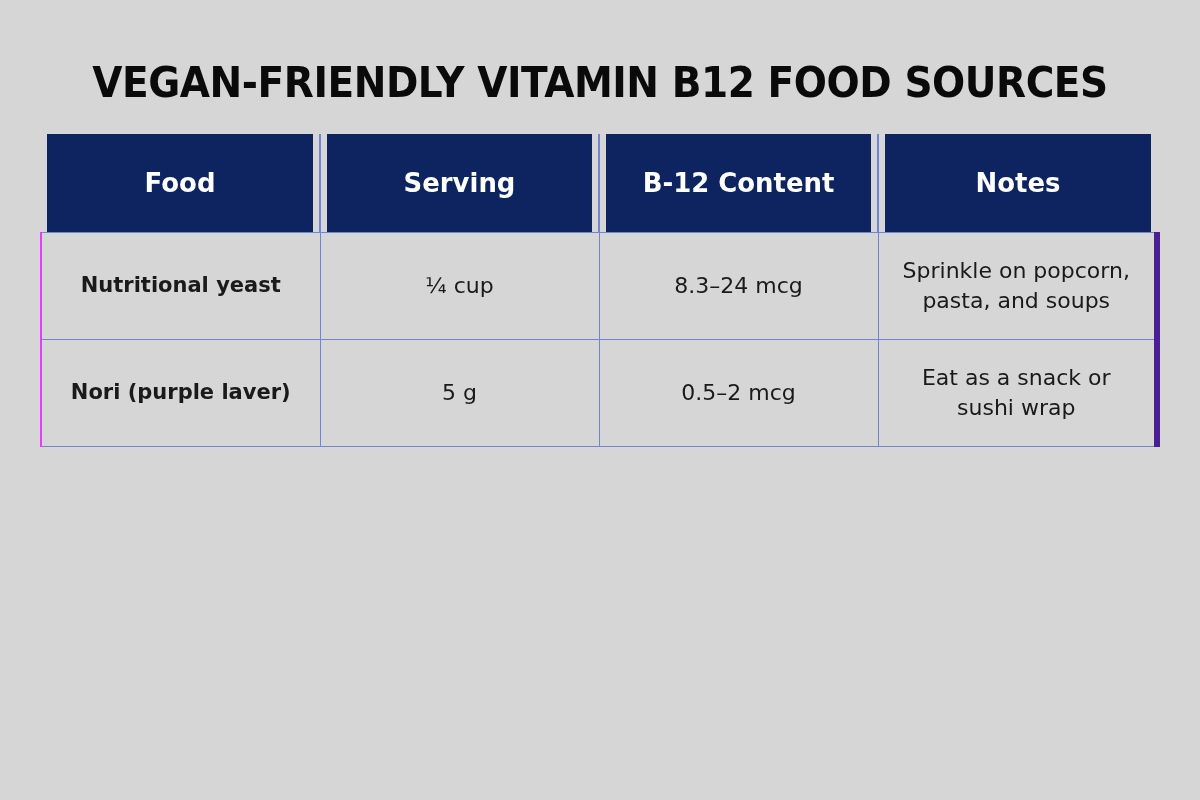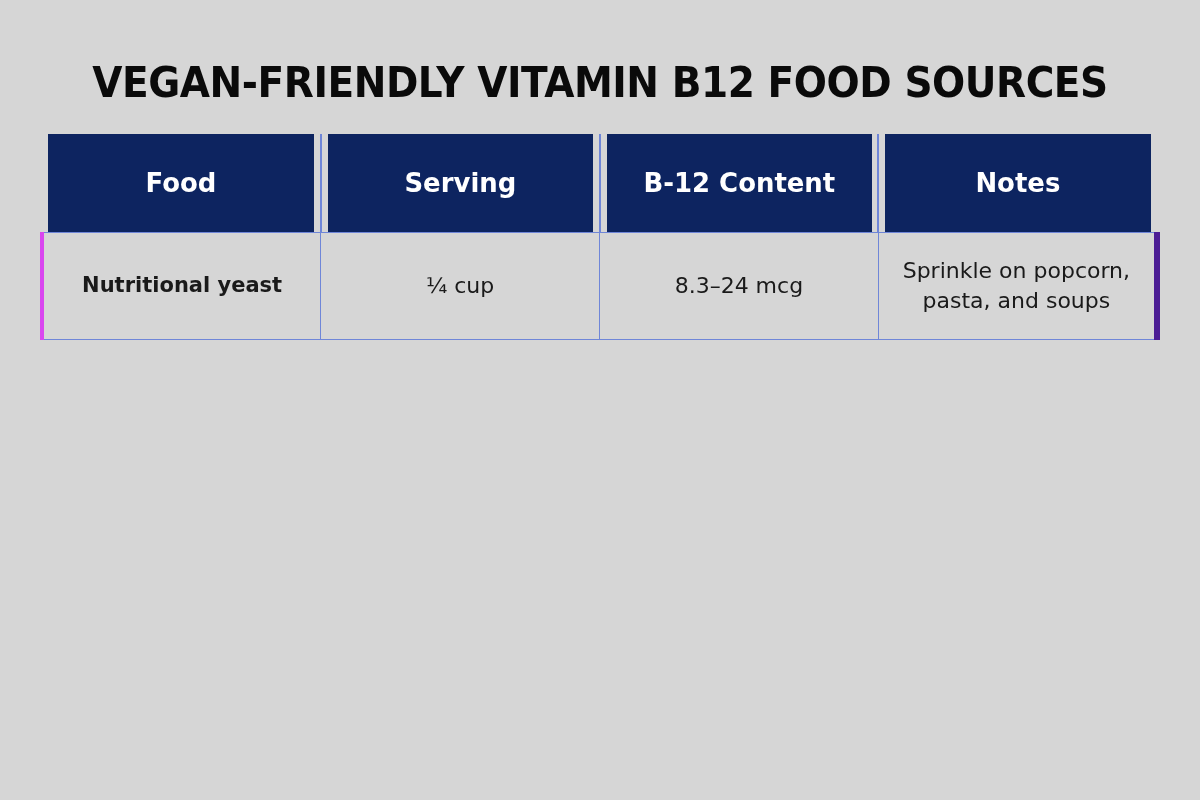--- a/index.html
+++ b/index.html
@@ -69,21 +69,21 @@
     padding: 6px 18px;
     box-sizing: border-box;
     line-height: 1.35;
     background: #d6d6d6;
   }
   table.b12 td.food {
     font-weight: bold;
     font-size: 21px;
   }
   table.b12 tr td:first-child {
-    border-left: 4px solid #d946ef;
+    border-left: 2px solid #d946ef;
     margin-left: 8px;
   }
   table.b12 tr td:last-child {
     border-right: 6px solid #4c1d95;
   }
   .col-food   { width: 25%; }
   .col-serv   { width: 25%; }
   .col-b12    { width: 25%; }
   .col-notes  { width: 25%; }
 </style>
@@ -104,17 +104,23 @@
           <th class="col-notes">Notes</th>
         </tr>
       </thead>
       <tbody>
         <tr>
           <td class="food">Nutritional yeast</td>
           <td>¼ cup</td>
           <td>8.3–24 mcg</td>
           <td>Sprinkle on popcorn, pasta, and soups</td>
         </tr>
+        <tr>
+          <td class="food">Nori (purple laver)</td>
+          <td>5 g</td>
+          <td>0.5–2 mcg</td>
+          <td>Eat as a snack or sushi wrap</td>
+        </tr>
       </tbody>
     </table>
   </div>
 
 </div>
 
 </body></html>

